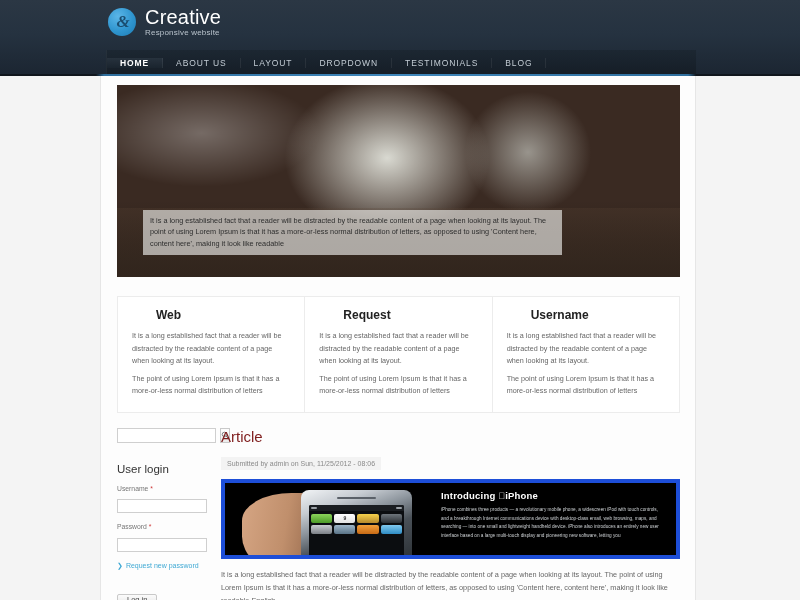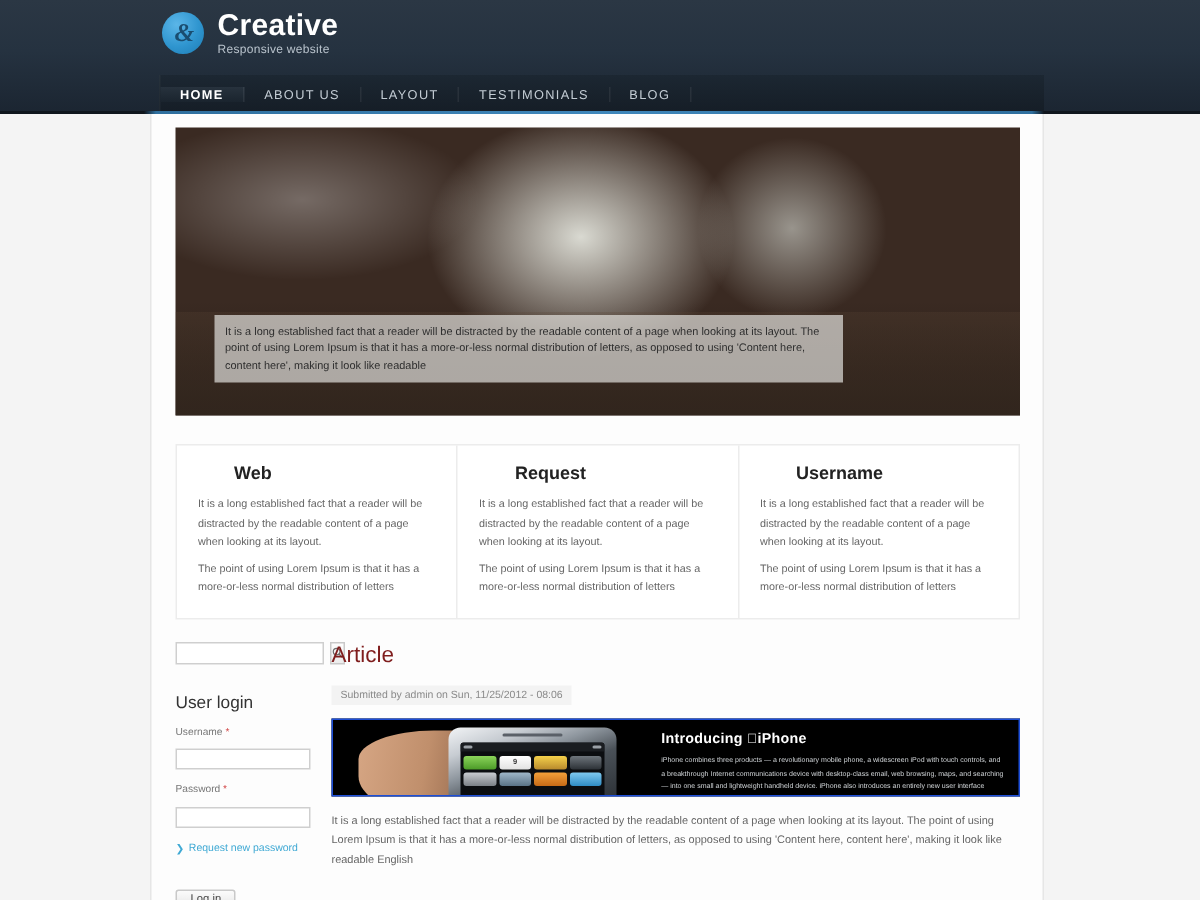--- a/index.html
+++ b/index.html
@@ -42,21 +42,21 @@
   }
   .logo-mark span {
     position: absolute; left: 0; top: 0; width: 28px; height: 28px;
     display: flex; align-items: center; justify-content: center;
     color: #1a4d70; font-size: 17px; font-weight: bold;
     font-family: "Liberation Serif", serif; font-style: italic;
     letter-spacing: -2px;
   }
   .logo-text { line-height: 1; }
   .logo-title {
-    color: #ffffff; font-size: 20px; font-weight: bold; letter-spacing: .2px;
+    color: #ffffff; font-size: 20px; font-weight: normal; letter-spacing: .2px;
   }
   .logo-tag {
     color: #b9c3cc; font-size: 8px; margin-top: 2px; letter-spacing: .2px;
   }
 
   
   .nav {
     position: absolute; left: 6px; top: 50px; height: 26px;
     display: flex; align-items: center;
     background: linear-gradient(180deg, #1c2732 0%, #151d26 100%);
@@ -192,23 +192,23 @@
 
   
   .content h1 {
     font-size: 15px; font-weight: normal; color: #7f1d1d; margin-bottom: 7px;
   }
   .submitted {
     display: inline-block; font-size: 7px; color: #8a8a8a;
     background: #f3f3f3; padding: 3px 6px; margin-bottom: 9px;
   }
   .iphone-banner {
-    position: relative; width: 100%; height: 52px;
+    position: relative; width: 100%; height: 80px;
     background: #000; display: flex; overflow: hidden;
-    border: 1px solid #1d4ed8;
+    border: 4px solid #1d4ed8;
   }
   .iphone-left {
     position: relative; width: 47%; background: #000; overflow: hidden;
   }
   .hand {
     position: absolute; left: 8%; top: 14%; width: 52%; height: 110%;
     background: linear-gradient(100deg, #d6a684 0%, #c08f6c 40%, #8d6247 75%, #6d4833 100%);
     border-radius: 45% 30% 20% 40% / 35% 25% 30% 45%;
   }
   .phone {
@@ -276,20 +276,21 @@
         <div class="logo-text">
           <div class="logo-title">Creative</div>
           <div class="logo-tag">Responsive website</div>
         </div>
       </div>
 
       <div class="nav">
         <div class="nav-item active">HOME</div>
         <div class="nav-item">ABOUT US</div>
         <div class="nav-item">LAYOUT</div>
+        <div class="nav-item">DROPDOWN</div>
         <div class="nav-item">TESTIMONIALS</div>
         <div class="nav-item">BLOG</div>
         <div class="nav-spacer"></div>
       </div>
 
     </div>
   </div>
 
   <div class="container">
 

